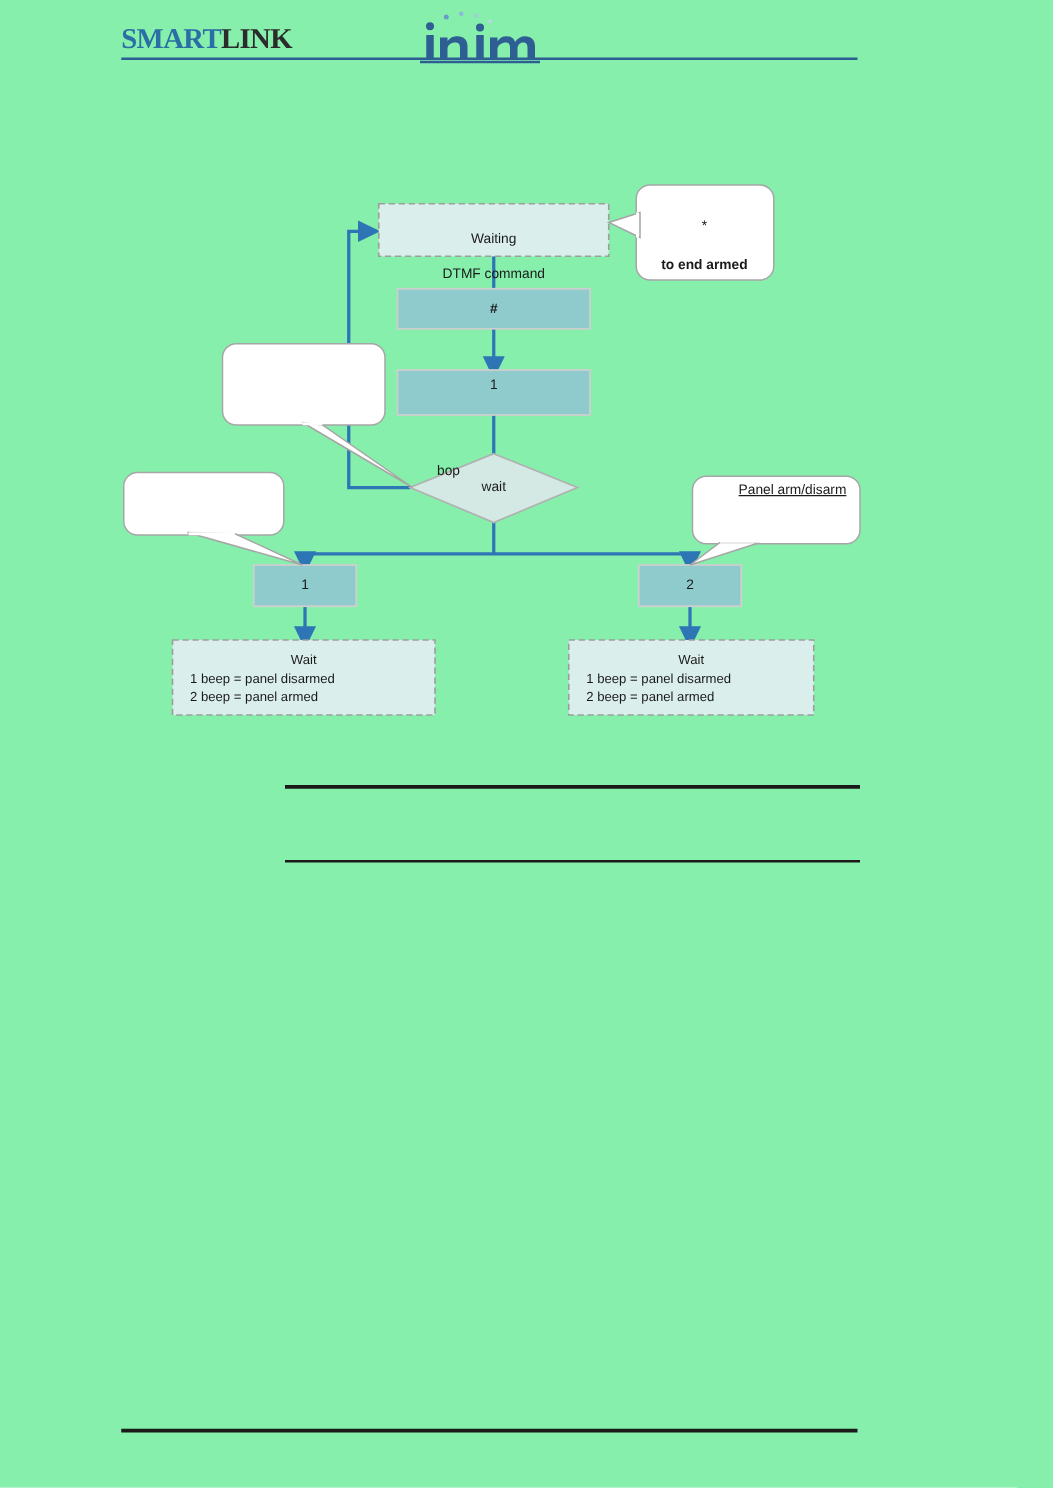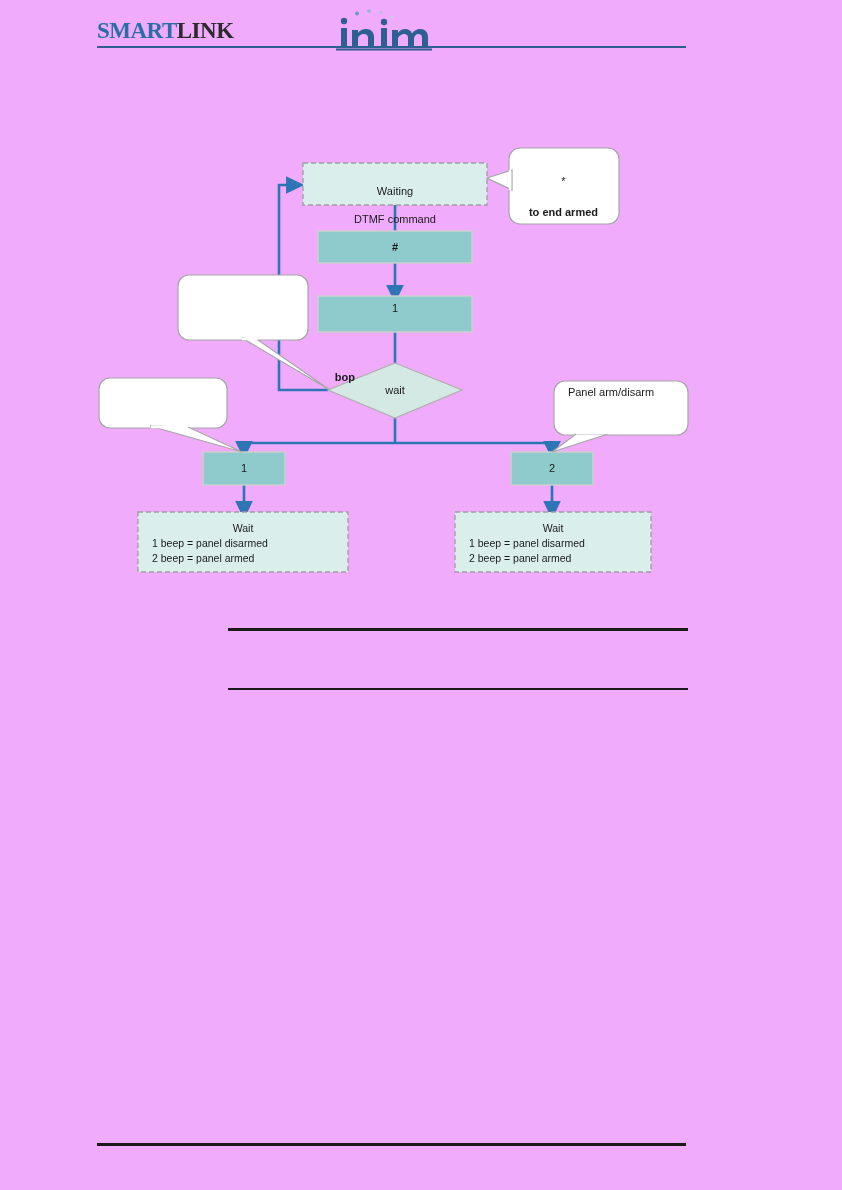--- a/index.html
+++ b/index.html
@@ -12,21 +12,21 @@
     height: 1190px;
     position: relative;
     font-family: "Liberation Sans", sans-serif;
     overflow: hidden;
   }
   .page {
     position: absolute;
     left: 0; top: 0;
     width: 842px;
     height: 1190px;
-    background: #f0abfc;
+    background: #86efac;
   }
 
   
   .header {
     position: absolute;
     left: 0; top: 0;
     width: 842px;
     height: 60px;
   }
   .logo-smartlink {
@@ -80,21 +80,21 @@
     white-space: pre-line;
   }
   .node-text.bold { font-weight: bold; }
 
   .box-waiting {
     left: 303px; top: 170px; width: 184px;
   }
   .box-hash { left: 318px; top: 240px; width: 154px; }
   .box-one  { left: 318px; top: 301px; width: 154px; }
   .diamond-wait { left: 355px; top: 383px; width: 80px; }
-  .label-bop { left: 305px; top: 370px; width: 50px; text-align: right; font-weight: bold; font-size: 11px;}
+  .label-bop { left: 318px; top: 370px; width: 50px; text-align: right; font-weight: normal; font-size: 11px;}
   .box-br1 { left: 203px; top: 461px; width: 82px; }
   .box-br2 { left: 511px; top: 461px; width: 82px; }
 
   .wait-block {
     position: absolute;
     font-size: 10.5px;
     line-height: 15px;
     color: #1a1a1a;
   }
   .wait-block .wt-title { text-align: center; display:block; }
@@ -106,21 +106,21 @@
     position: absolute;
     text-align: center;
     font-size: 11px;
     line-height: 14px;
     color: #1a1a1a;
     white-space: pre-line;
   }
   .co-endcall   { left: 511px; top: 160px; width: 105px; }
   .co-intrusion { left: 180px; top: 282px; width: 122px; }
   .co-read      { left: 101px; top: 382px; width: 120px; }
-  .co-arm       { left: 546px; top: 385px; width: 130px; }
+  .co-arm       { left: 569px; top: 385px; width: 130px; text-decoration: underline; }
 
   .co-endcall .l1 { display:block; font-weight: normal; }
   .co-endcall .l2 { display:block; font-weight: bold; margin-top: 3px; }
   .co-intrusion .l1 { display:block; }
   .co-intrusion .l2 { display:block; }
   .co-intrusion .l3 { display:block; font-weight: bold; }
   .co-read .l1 { display:block; }
   .co-read .l2 { display:block; font-weight: bold; }
 
   

